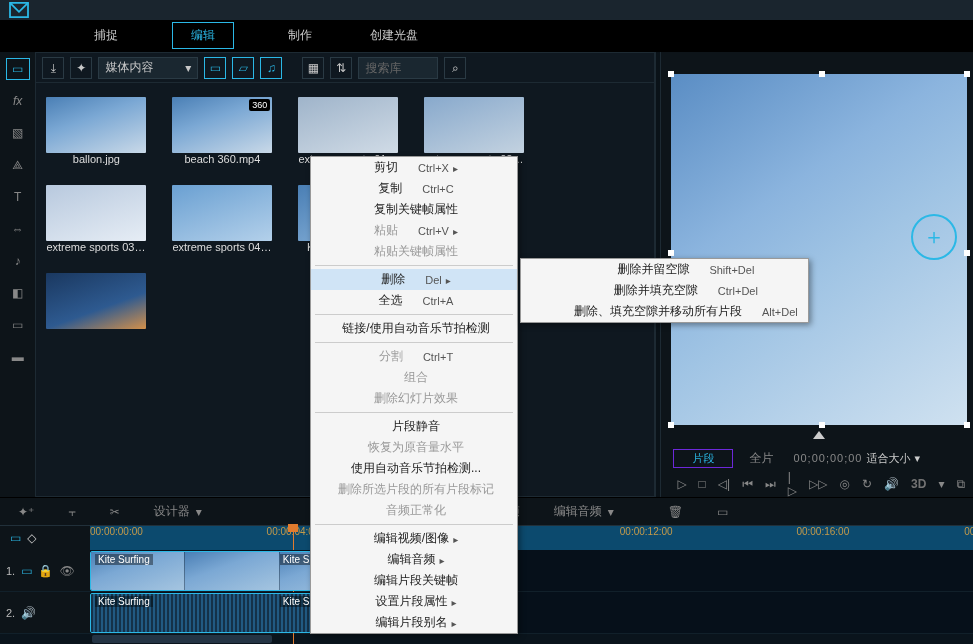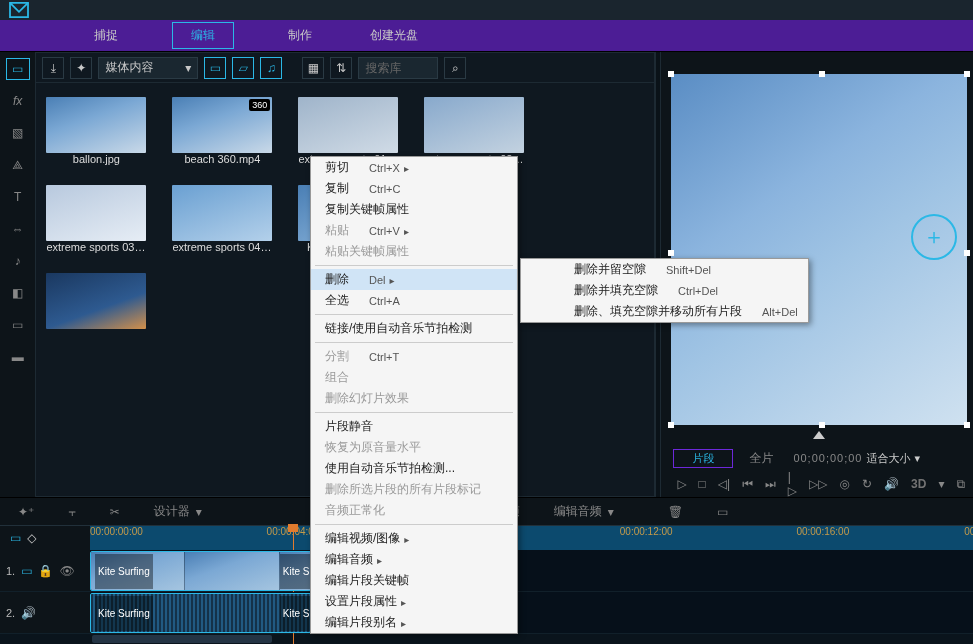--- a/index.html
+++ b/index.html
@@ -1,21 +1,21 @@
 <!DOCTYPE html>
 <html><head>
 <meta charset="utf-8">
 <style>
 * { margin: 0; padding: 0; box-sizing: border-box; font-family: "Microsoft YaHei", Arial, sans-serif; }
 body { background: #0d1419; color: #c8c8c8; width: 973px; height: 644px; overflow: hidden; position: relative; font-size: 12px; }
 
 .top-bar { height: 20px; background: #1a252e; display: flex; align-items: center; padding: 0 8px; }
 .top-bar .logo { width: 22px; height: 18px; }
 
-.main-tabs { height: 32px; display: flex; align-items: center; gap: 50px; padding-left: 90px; background: #4c1d95; border-bottom: 1px solid #000; }
+.main-tabs { height: 32px; display: flex; align-items: center; gap: 50px; padding-left: 90px; background: #000000; border-bottom: 1px solid #000; }
 .main-tabs .tab { cursor: pointer; padding: 6px 4px; }
 .main-tabs .tab.active { color: #2bb8e6; border: 1px solid #2bb8e6; padding: 4px 18px; }
 
 .content-row { display: flex; height: 445px; }
 .left-tools { width: 38px; background: #0d1419; padding-top: 6px; display: flex; flex-direction: column; align-items: center; gap: 10px; }
 .left-tools .tool { width: 24px; height: 22px; display: flex; align-items: center; justify-content: center; cursor: pointer; color: #888; }
 .left-tools .tool.active { color: #2bb8e6; border: 1px solid #2bb8e6; }
 
 .media-panel { flex: 0 0 620px; background: #0f1820; border: 1px solid #1d2a33; position: relative; }
 .media-toolbar { height: 30px; display: flex; align-items: center; gap: 6px; padding: 0 6px; border-bottom: 1px solid #1d2a33; }
@@ -48,21 +48,21 @@
 .pc-row1 { display: flex; align-items: center; gap: 4px; height: 22px; margin-bottom:4px;}
 .pc-row1 .seg { border: 1px solid #6d28d9; color: #2bb8e6; padding: 1px 18px; font-size: 11px; }
 .pc-row1 .seg2 { padding: 1px 12px; color: #888; }
 .pc-row1 .time { font-size: 11px; color: #888; margin-left: 4px; letter-spacing:1px;}
 .pc-row1 .fit { font-size: 11px; color: #ccc; display:flex; align-items:center; gap:4px;}
 .pc-row2 { display: flex; align-items: center; gap: 12px; height: 22px; color: #888; padding-left:4px;}
 .pc-row2 span { cursor: pointer; }
 .pc-row2 .threeD{ color:#737373; font-weight:bold;}
 
 .context-menu { position: absolute; background: #f5f5f5; color: #222; border: 1px solid #999; box-shadow: 2px 2px 6px rgba(0,0,0,.4); font-size: 12px; z-index: 100; min-width: 208px; }
-.context-menu .mi { padding: 4px 10px 4px 14px; display: flex; justify-content: flex-start; align-items: center; cursor: pointer; height:21px;}
+.context-menu .mi { padding: 4px 10px 4px 14px; display: flex; justify-content: center; align-items: center; cursor: pointer; height:21px;}
 .context-menu .mi.disabled { color: #999; cursor: default; }
 .context-menu .sep { height: 1px; background: #ccc; margin: 3px 4px; }
 .context-menu .shortcut { color: #555; font-size: 11px; margin-left:20px;}
 .context-menu .mi.highlight{ background:#d0e4f6;}
 .submenu-arrow::after{ content:"▸"; font-size:10px; margin-left:4px; color:#555;}
 
 .timeline-area { height: 147px; background: #0d1419; border-top: 1px solid #000; }
 .tl-toolbar { height: 28px; display: flex; align-items: center; gap: 18px; padding: 0 10px; border-bottom: 1px solid #21303a; color:#888;}
 .tl-toolbar .btn { cursor: pointer; display:flex; align-items:center; gap:6px; padding:2px 8px;}
 .tl-toolbar .trash{ margin-left:20px;}
@@ -74,21 +74,21 @@
 .tl-ruler .playhead { position: absolute; top: 0; width: 1px; height: 120px; background: #e07b2e; }
 .tl-ruler .playhead .cap { position: absolute; top: -2px; left: -5px; width: 10px; height: 8px; background: #e07b2e; }
 
 .tl-track { height: 42px; display: flex; align-items: center; border-bottom: 1px solid #11202a; }
 .tl-track .head { width: 90px; display: flex; align-items: center; gap: 6px; padding-left: 6px; color:#888;}
 .tl-track .head .num{ color:#bbb; font-size:11px;}
 .tl-track .lane { flex: 1; height: 100%; position: relative; background: #06101a; }
 .clip { position: absolute; top: 1px; height: 40px; background: linear-gradient(180deg,#2a5a7a,#1a3a52); border: 1px solid #2bb8e6; border-radius: 2px; overflow: hidden; }
 .clip .sections{ display:flex; height:100%;}
 .clip .sec{ flex:1; background:linear-gradient(160deg,#4a7fb5,#7ba8d4 40%,#a5c5e0); border-right:1px solid rgba(0,0,0,.3);}
-.clip .name { position: absolute; top: 2px; left: 4px; font-size: 10px; color: #fff; background: rgba(0,0,0,.4); padding: 12px 3px; }
+.clip .name { position: absolute; top: 2px; left: 4px; font-size: 10px; color: #fff; background: rgba(0,0,0,.4); padding: 0 3px; }
 .clip.audio .wave{ position:absolute; bottom:0; left:0; right:0; height:40px; background:repeating-linear-gradient(90deg,#143249 0 2px,#215a82 2px 4px); }
 .scrollbar-bottom{ height:10px; background:#0a141c; display:flex;}
 .scrollbar-bottom .thumb{ width:180px; height:8px; background:#243444; margin:1px 0 0 92px; border-radius:2px;}
 </style>
 </head>
 <body>
 
 <div class="top-bar">
   <svg class="logo" viewBox="0 0 24 20">
       <path d="M2 2 L22 2 L22 18 L2 18 Z" fill="none" stroke="#2bb8e6" stroke-width="2"></path>

